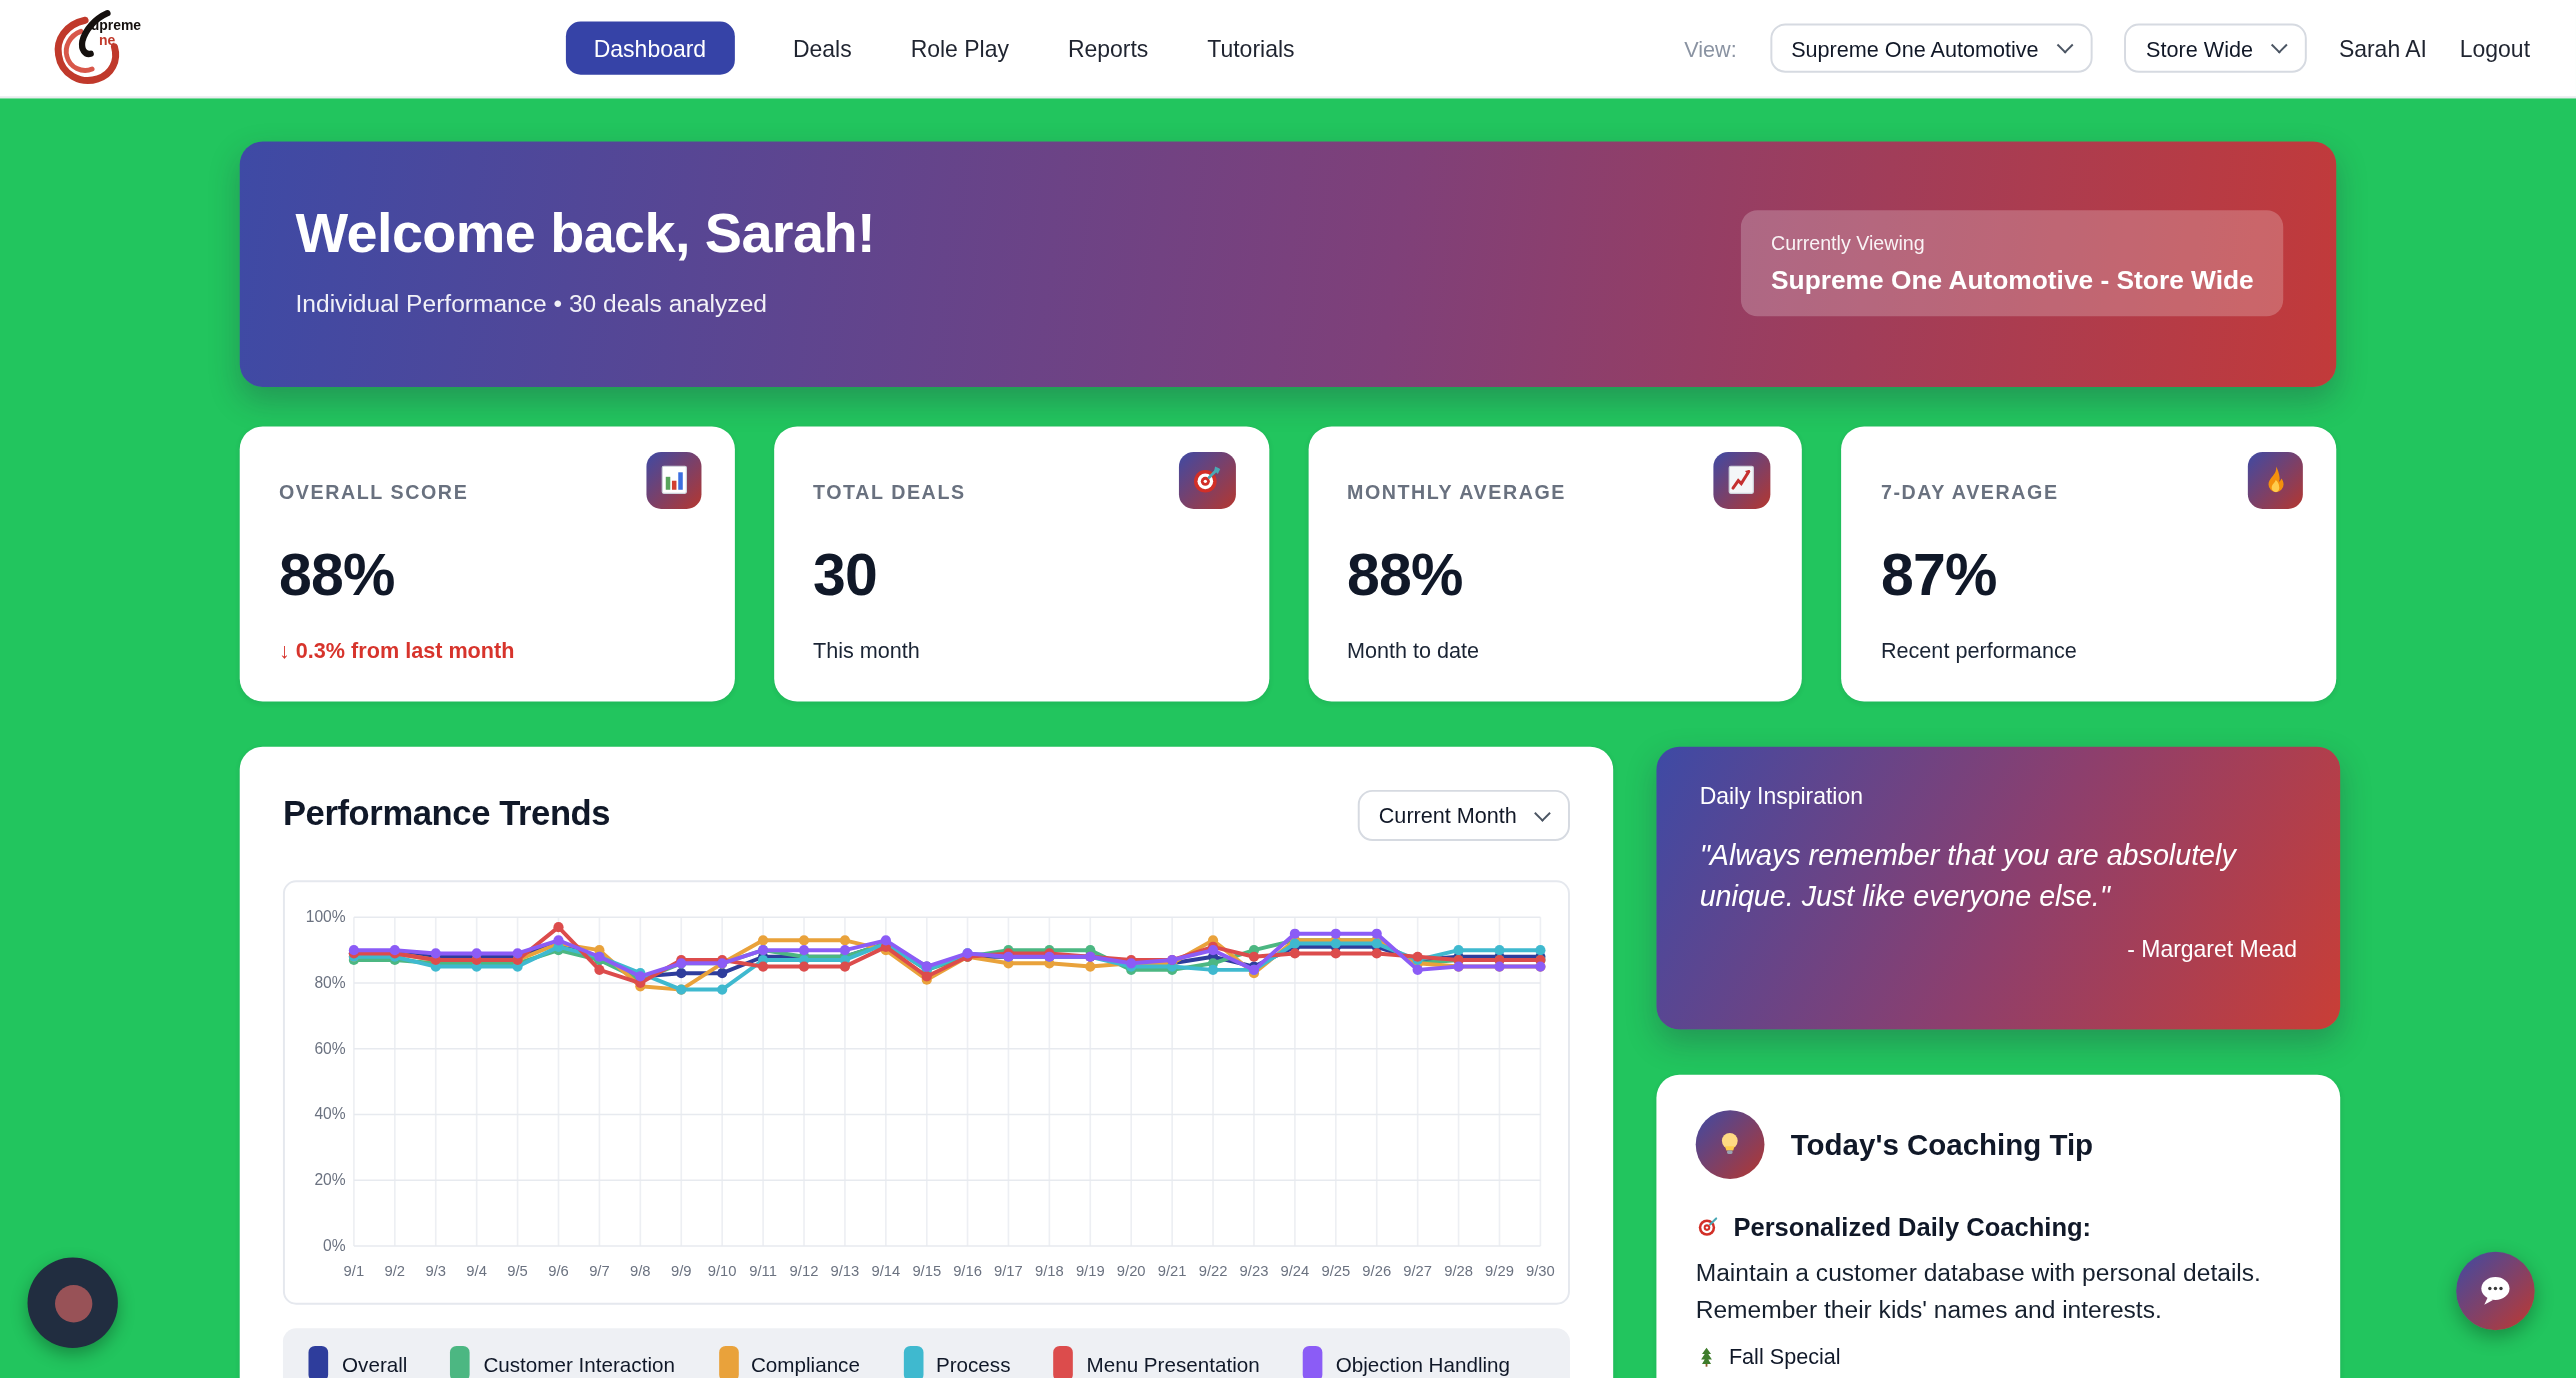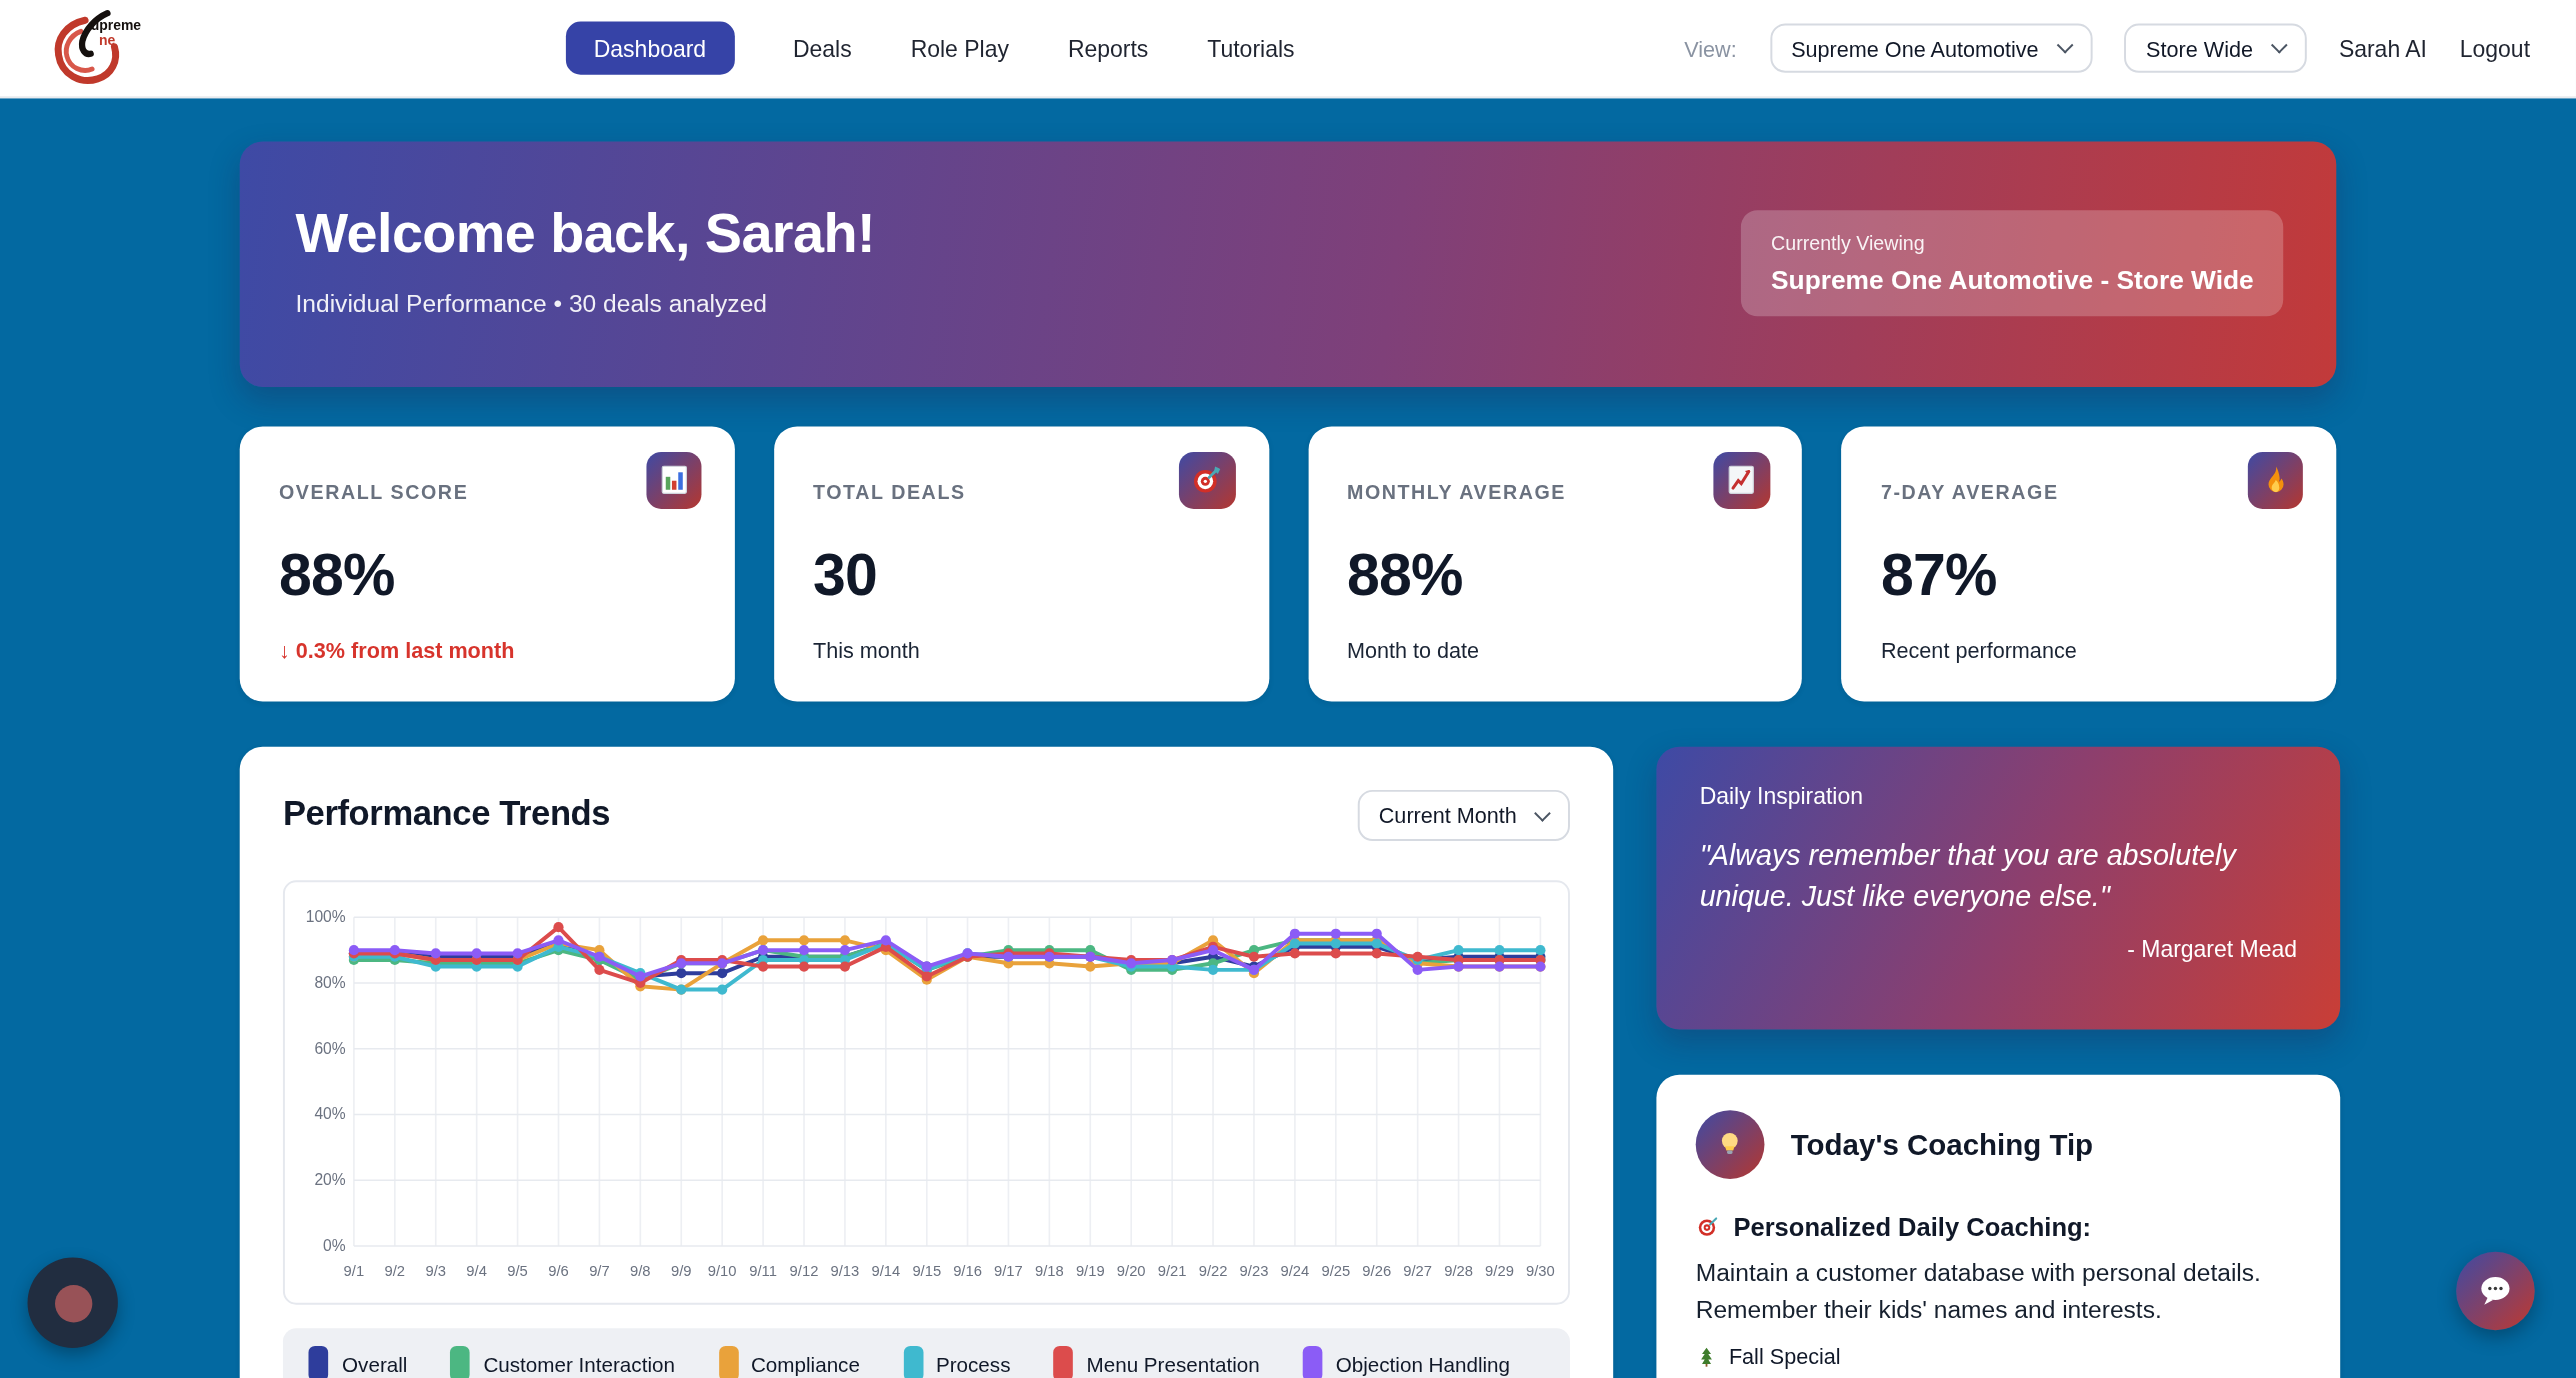--- a/index.html
+++ b/index.html
@@ -1,16 +1,16 @@
 <!DOCTYPE html>
 <html style="font-size:13.4px"><head>
 <meta charset="utf-8">
 <style>
   html,body{margin:0;padding:0;background:#e9ebef;}
-  .viewport{width:2576px;height:1379px;overflow:hidden;position:relative;background:#0369a1;}
+  .viewport{width:2576px;height:1379px;overflow:hidden;position:relative;background:#22c55e;}
   .scale{width:1311px;height:701px;transform:scale(1.9649);transform-origin:0 0;position:relative;
          font-family:"Liberation Sans",sans-serif;color:#101828;}
   
   .hdr{position:absolute;top:0;left:0;width:1311px;height:49px;background:#fff;border-bottom:0.8px solid #e8eaee;z-index:5;}
   .logo{position:absolute;left:22px;top:3.3px;width:54px;height:43px;}
   .nav{position:absolute;left:288px;top:0;height:49px;display:flex;align-items:center;gap:30px;}
   .nav-item{font-size:11.7px;color:#1f2430;white-space:nowrap;}
   .nav-item.active{background:#3643a7;color:#fff;padding:6.7px 14.2px;border-radius:7.5px;}
   .hdr-right{position:absolute;right:23.4px;top:0;height:49px;display:flex;align-items:center;gap:16.7px;}
   .view-lbl{font-size:11px;color:#8a93a2;}

